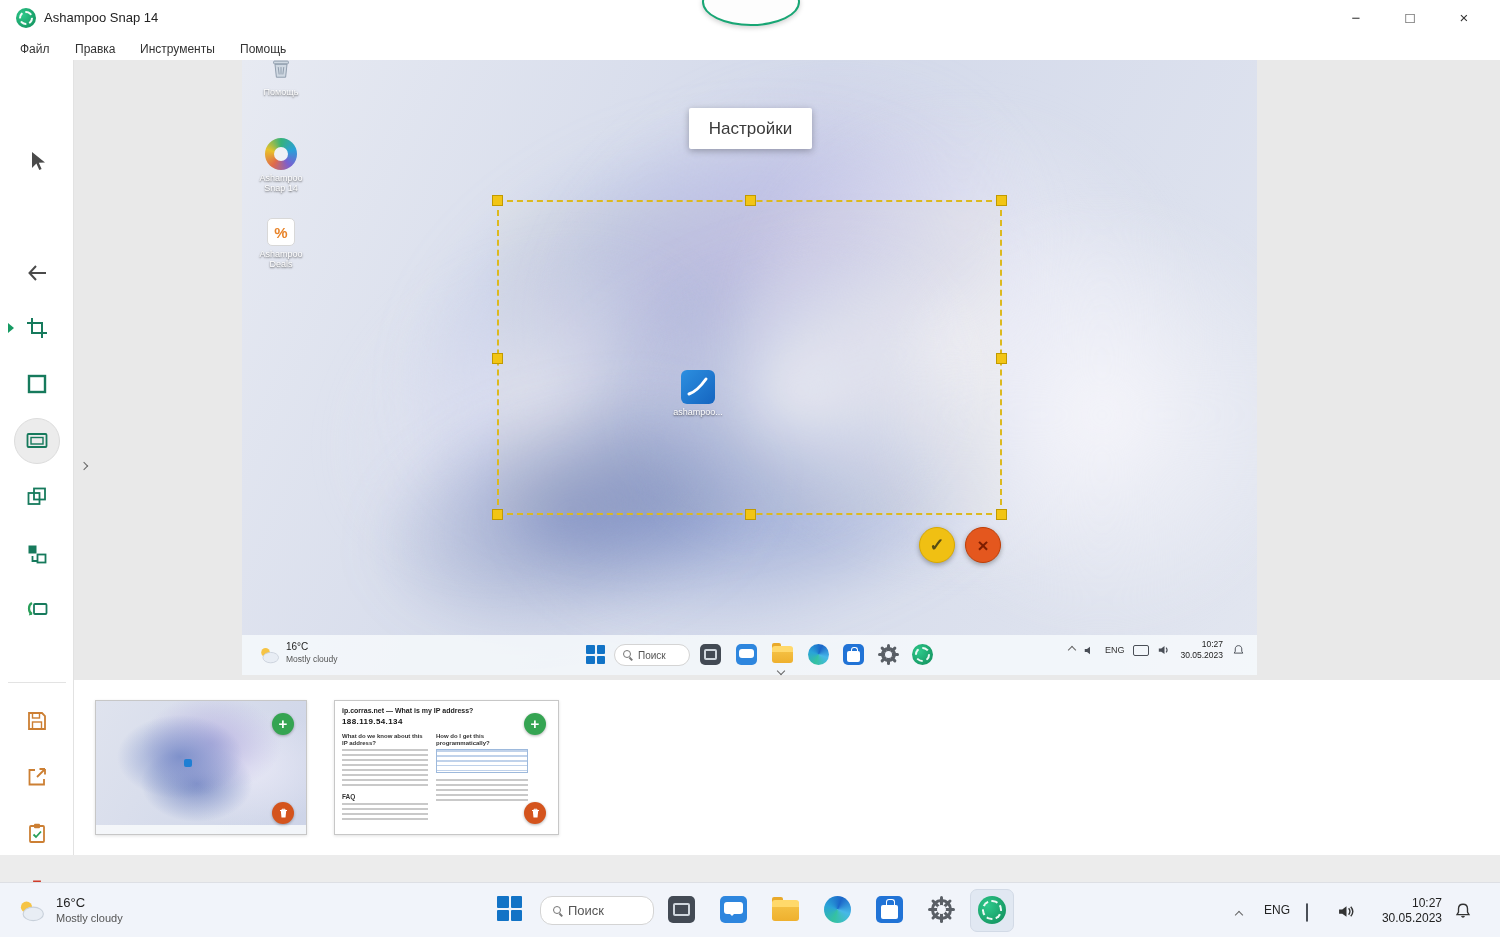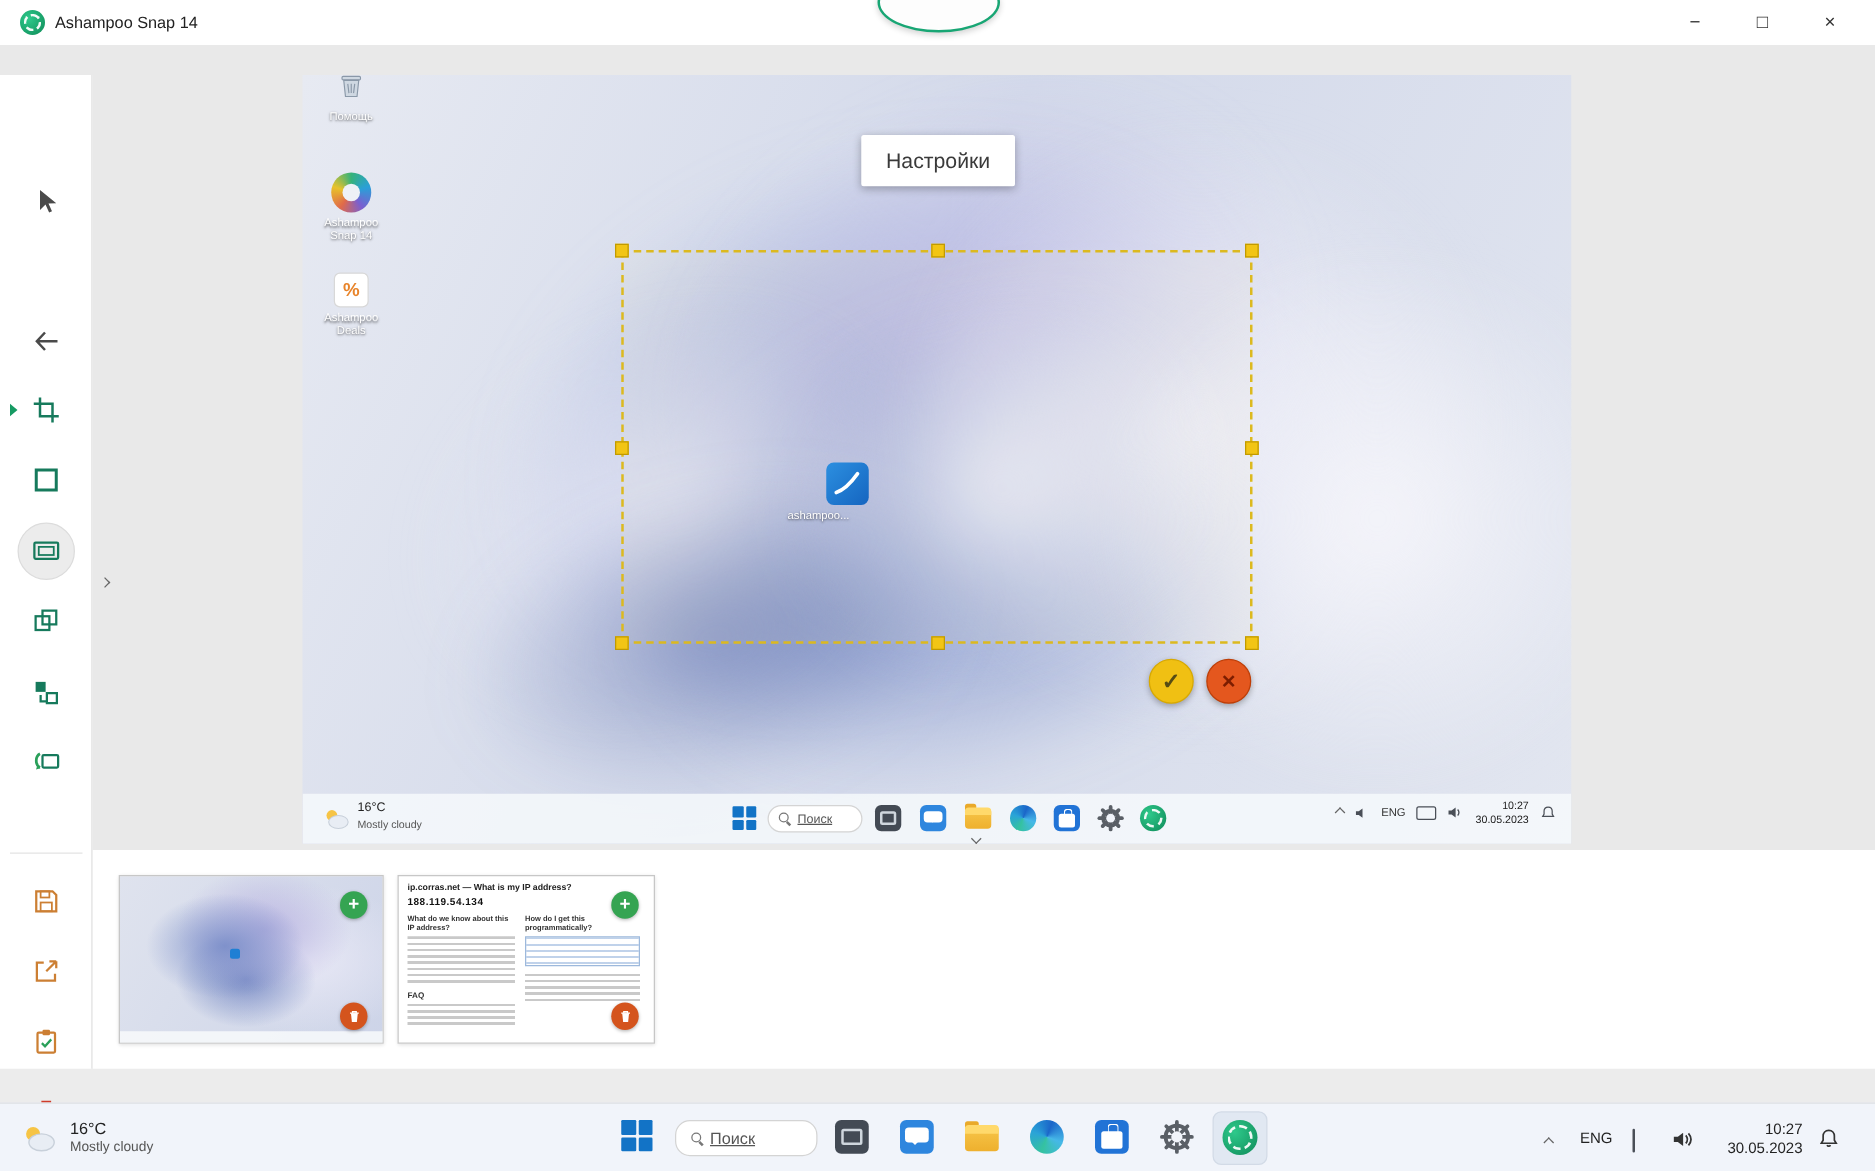--- a/index.html
+++ b/index.html
@@ -62,36 +62,36 @@
                   border-radius:2px;box-shadow:0 2px 7px rgba(0,0,0,.28);font-size:17px;color:#3a3a3a;
                   text-align:center;line-height:41px;z-index:9;}
 
   .selection{position:absolute;left:255px;top:140px;width:505px;height:315px;
              border:2px dashed #dcb91f;background:rgba(252,244,170,.06);z-index:8;}
   .handle{position:absolute;width:11px;height:11px;background:#f2c515;border:1px solid #c19a00;z-index:9;}
   .h-tl{left:-7px;top:-7px;} .h-tm{left:50%;margin-left:-5px;top:-7px;} .h-tr{right:-7px;top:-7px;}
   .h-ml{left:-7px;top:50%;margin-top:-5px;} .h-mr{right:-7px;top:50%;margin-top:-5px;}
   .h-bl{left:-7px;bottom:-7px;} .h-bm{left:50%;margin-left:-5px;bottom:-7px;} .h-br{right:-7px;bottom:-7px;}
 
-  .file-ic{position:absolute;left:388px;top:310px;width:96px;text-align:left;z-index:8;}
+  .file-ic{position:absolute;left:408px;top:310px;width:96px;text-align:center;z-index:8;}
   .file-sq{width:34px;height:34px;margin:0 auto;border-radius:6px;background:linear-gradient(135deg,#2c8fe0,#1565c0);}
 
   .confirm,.cancel{position:absolute;width:36px;height:36px;border-radius:50%;z-index:10;
                    text-align:center;line-height:35px;font-size:18px;font-weight:bold;
                    box-shadow:0 2px 5px rgba(0,0,0,.3);}
   .confirm{left:677px;top:467px;background:#f0c013;color:#564c14;border:1px solid #d8a900;}
   .cancel{left:723px;top:467px;background:#e4571e;color:#7c1d00;border:1px solid #bf3e07;font-size:19px;}
 
   
   .ptaskbar{position:absolute;left:0;bottom:0;width:1015px;height:40px;background:rgba(246,249,252,.85);z-index:7;}
   .ptb-temp{position:absolute;left:44px;top:6px;font-size:10px;color:#222;}
   .ptb-cond{position:absolute;left:44px;top:19px;font-size:8.5px;color:#555;}
   .winlogo{display:grid;grid-template-columns:1fr 1fr;grid-template-rows:1fr 1fr;gap:2px;}
   .winlogo i{background:#1273c6;border-radius:1px;}
-  .pill{background:#fff;border:1px solid #d4d4d4;border-radius:12px;display:flex;align-items:center;gap:5px;color:#555;text-decoration:underline;}
+  .pill{background:#fff;border:1px solid #d4d4d4;border-radius:12px;display:flex;align-items:center;gap:5px;color:#555;}
   .mag{width:10px;height:10px;position:relative;flex:0 0 auto;}
   .mag::before{content:"";position:absolute;width:6px;height:6px;border:1.5px solid #777;border-radius:50%;left:0;top:0;}
   .mag::after{content:"";position:absolute;width:4px;height:1.5px;background:#777;transform:rotate(45deg);left:6px;top:8px;}
   .darkapp{border-radius:5px;background:#434a54;position:relative;}
   .darkapp::before{content:"";position:absolute;inset:25% 18%;border:2px solid #cfd6dd;border-radius:2px;}
   .chaticn{border-radius:5px;background:#2e86de;position:relative;}
   .chaticn::before{content:"";position:absolute;inset:22% 16% 32% 16%;background:#fff;border-radius:3px;}
   .chaticn::after{content:"";position:absolute;left:30%;bottom:12%;border:4px solid transparent;border-top-color:#fff;}
   .folder{background:linear-gradient(#f7c64a,#eeb02e);border-radius:3px;position:relative;}
   .folder::before{content:"";position:absolute;top:-4px;left:0;width:42%;height:5px;background:#e9a92a;border-radius:2px 2px 0 0;}
@@ -140,20 +140,26 @@
 <div class="app">
 
   <div class="titlebar">
     <div class="applogo"></div>
     <div class="apptitle">Ashampoo Snap 14</div>
     <div class="winctl" style="left:1336px;">−</div>
     <div class="winctl" style="left:1390px;">□</div>
     <div class="winctl" style="left:1444px;">×</div>
   </div>
 
+  <div class="menubar">
+    <div class="menuitem" style="left:16px;">Файл</div>
+    <div class="menuitem" style="left:71px;">Правка</div>
+    <div class="menuitem" style="left:136px;">Инструменты</div>
+    <div class="menuitem" style="left:236px;">Помощь</div>
+  </div>
 
   <div class="notch"></div>
 
   <div class="sidebar">
     <div class="hl-ring"></div>
     <div class="active-mark"></div>
 
     <div class="side-ic" style="top:90px;">
       <svg width="22" height="22" viewBox="0 0 22 22">
           <path d="M6 2 L6 18 L10.4 13.6 L13.3 20 L15.6 19 L12.8 12.8 L19 12.6 Z" fill="#4a4a4a"></path>
@@ -366,21 +372,21 @@
       <div style="position:absolute;left:0;right:0;bottom:0;height:9px;background:rgba(248,250,252,.85);"></div>
       <div class="tbtn add">+</div>
       <div class="tbtn del">
         <svg width="11" height="12" viewBox="0 0 22 22" style="margin-top:5px;">
             <path d="M4 6 H18 M8 6 V3.5 H14 V6" stroke="#ffffff" stroke-width="2" fill="none"></path>
             <path d="M5.5 6 L7 20 H15 L16.5 6 Z" fill="#ffffff"></path>
           </svg>
       </div>
     </div>
 
-    <div class="thumb" style="left:244px;width:206px;">
+    <div class="thumb" style="left:260px;width:225px;">
       <div style="position:absolute;left:7px;top:6px;width:150px;font-size:7px;font-weight:bold;color:#222;">ip.corras.net — What is my IP address?</div>
       <div style="position:absolute;left:7px;top:16px;font-size:8px;font-weight:bold;color:#111;letter-spacing:.4px;">188.119.54.134</div>
       <div style="position:absolute;left:7px;top:32px;width:86px;font-size:6px;font-weight:bold;color:#333;line-height:1.2;">What do we know about this IP address?</div>
       <div style="position:absolute;left:7px;top:48px;width:86px;height:38px;background:repeating-linear-gradient(#c9c9c9 0 2px,transparent 2px 5px);"></div>
       <div style="position:absolute;left:101px;top:32px;width:92px;font-size:6px;font-weight:bold;color:#333;line-height:1.2;">How do I get this programmatically?</div>
       <div style="position:absolute;left:101px;top:48px;width:92px;height:24px;border:1px solid #9db9dc;background:repeating-linear-gradient(rgba(185,205,232,.9) 0 1.5px,transparent 1.5px 5px);"></div>
       <div style="position:absolute;left:101px;top:78px;width:92px;height:22px;background:repeating-linear-gradient(#c9c9c9 0 2px,transparent 2px 5px);"></div>
       <div style="position:absolute;left:7px;top:92px;font-size:6.5px;font-weight:bold;color:#333;">FAQ</div>
       <div style="position:absolute;left:7px;top:102px;width:86px;height:18px;background:repeating-linear-gradient(#c9c9c9 0 2px,transparent 2px 5px);"></div>
       <div class="tbtn add">+</div>

